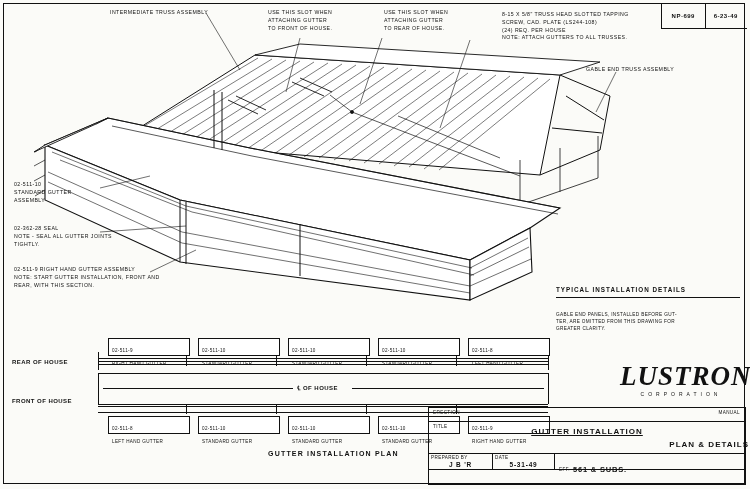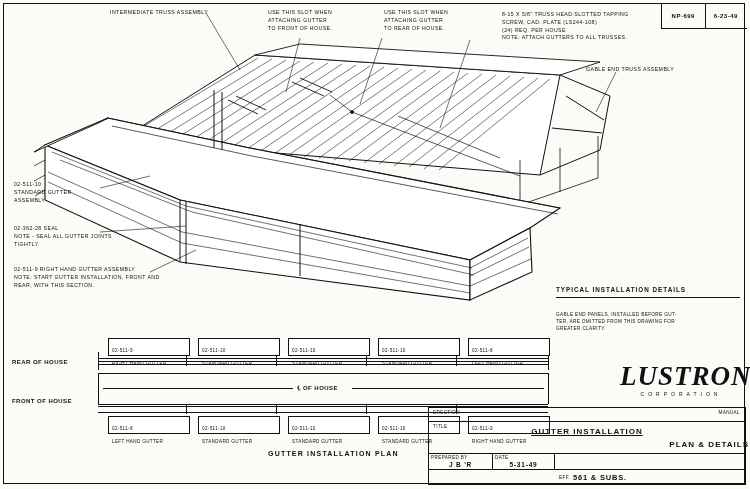--- a/index.html
+++ b/index.html
@@ -327,21 +327,21 @@
 
     <div class="tb-cell" style="left:0;top:46px;width:100%;height:16px;border-bottom:1.2px solid #111;">
       <div class="tb-cell" style="left:0;top:0;width:64px;height:100%;border-right:1.2px solid #111;">
         <div class="tb-k">PREPARED BY</div>
         <div style="text-align:center;font-size:6.5px;font-weight:bold;letter-spacing:.8px;">J B 'R</div>
       </div>
       <div class="tb-cell" style="left:64px;top:0;width:62px;height:100%;border-right:1.2px solid #111;">
         <div class="tb-k">DATE</div>
         <div style="text-align:center;font-size:6.5px;font-weight:bold;letter-spacing:.8px;">5-31-49</div>
       </div>
-      <div class="tb-cell" style="left:126px;top:16px;right:0;height:100%;">
+      <div class="tb-cell" style="left:126px;top:8px;right:0;height:100%;">
         <div class="tb-k" style="position:absolute;left:2px;top:4px;">EFF.</div>
         <div style="position:absolute;left:18px;top:3px;font-size:7.5px;font-weight:bold;letter-spacing:.8px;">561 &amp; SUBS.</div>
       </div>
     </div>
 
   </div>
 
 </div>
 
 </body></html>

